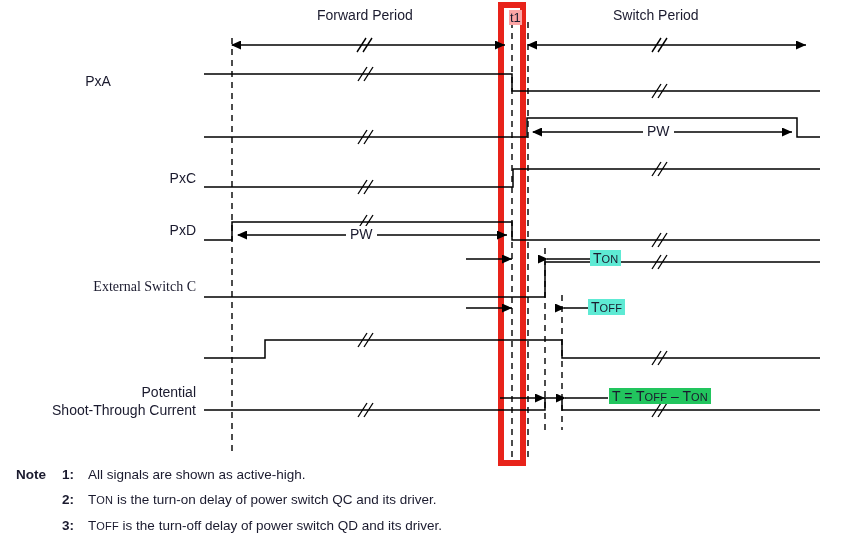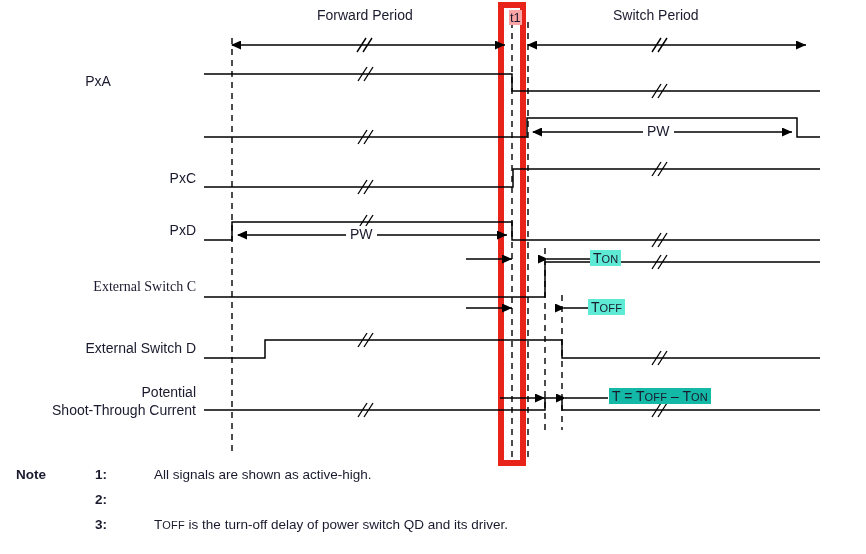--- a/index.html
+++ b/index.html
@@ -9,21 +9,21 @@
     font-family:"Liberation Sans","DejaVu Sans",sans-serif;
     color:#1a1a2e;
   }
   #diagram-root{position:absolute;left:0;top:0;width:866px;height:465px;}
   svg#timing-svg{position:absolute;left:0;top:0;width:866px;height:554px;display:block;}
   .notes{
     position:absolute;left:0;top:466px;width:866px;
   }
   .note-row{
     display:flex;align-items:flex-start;
-    font-size:13.5px;line-height:17px;margin-bottom:8px;gap:33px;
+    font-size:13.5px;line-height:17px;margin-bottom:8px;
   }
   .note-word{font-weight:bold;width:46px;text-align:right;padding-right:6px;}
   .note-word.blank{visibility:hidden;}
   .note-num{font-weight:bold;width:22px;text-align:right;}
   .note-text{padding-left:14px;}
   .smallcaps-sub{font-size:11px;letter-spacing:0.2px;}
 </style>
 </head>
 <body>
 
@@ -140,46 +140,46 @@
   </svg>
 
   <div style="position:absolute;left:317px;top:7px;font-size:14px;">Forward Period</div>
   <div style="position:absolute;left:613px;top:7px;font-size:14px;">Switch Period</div>
   <div style="position:absolute;left:509px;top:10px;font-size:13px;background:#fca5a5;padding:0 1px;">t1</div>
 
   <div style="position:absolute;left:0px;top:73px;width:196px;text-align:center;font-size:14px;">PxA</div>
   <div style="position:absolute;left:0px;top:170px;width:196px;text-align:right;font-size:14px;">PxC</div>
   <div style="position:absolute;left:0px;top:222px;width:196px;text-align:right;font-size:14px;">PxD</div>
   <div style="position:absolute;left:0px;top:279px;width:196px;text-align:right;font-size:14px;font-family:Liberation Serif, serif;">External Switch C</div>
-  <div style="position:absolute;left:0px;top:340px;width:196px;text-align:right;font-size:14px;">External Switch D</div>
   <div style="position:absolute;left:0px;top:383px;width:196px;text-align:right;font-size:14px;line-height:18px;">
     <div>Potential</div>
     <div>Shoot-Through Current</div>
   </div>
 
   <div style="position:absolute;left:346px;top:226px;font-size:14px;background:#fff;padding:0 4px;">PW</div>
   <div style="position:absolute;left:643px;top:123px;font-size:14px;background:#fff;padding:0 4px;">PW</div>
 
   <div style="position:absolute;left:590px;top:250px;font-size:14px;background:#5eead4;padding:0 3px;"><span>T</span><span class="smallcaps-sub">ON</span></div>
 
   <div style="position:absolute;left:572px;top:299px;font-size:14px;background:#5eead4;padding:0 3px;margin-left:16px;"><span>T</span><span class="smallcaps-sub">OFF</span></div>
 
-  <div style="position:absolute;left:609px;top:388px;font-size:14px;background:#14b8a6;padding:0 3px;white-space:nowrap;"><span>T = T</span><span class="smallcaps-sub">OFF</span><span> – T</span><span class="smallcaps-sub">ON</span></div>
+  <div style="position:absolute;left:609px;top:388px;font-size:14px;background:#22c55e;padding:0 3px;white-space:nowrap;"><span>T = T</span><span class="smallcaps-sub">OFF</span><span> – T</span><span class="smallcaps-sub">ON</span></div>
 
   <div class="notes">
 
     <div class="note-row">
       <div class="note-word">Note</div>
       <div class="note-num">1:</div>
       <div class="note-text">All signals are shown as active-high.</div>
     </div>
 
     <div class="note-row">
       <div class="note-word blank">Note</div>
       <div class="note-num">2:</div>
+      <div class="note-text"><span>T</span><span class="smallcaps-sub">ON</span><span> is the turn-on delay of power switch QC and its driver.</span></div>
     </div>
 
     <div class="note-row">
       <div class="note-word blank">Note</div>
       <div class="note-num">3:</div>
       <div class="note-text"><span>T</span><span class="smallcaps-sub">OFF</span><span> is the turn-off delay of power switch QD and its driver.</span></div>
     </div>
 
   </div>
 

